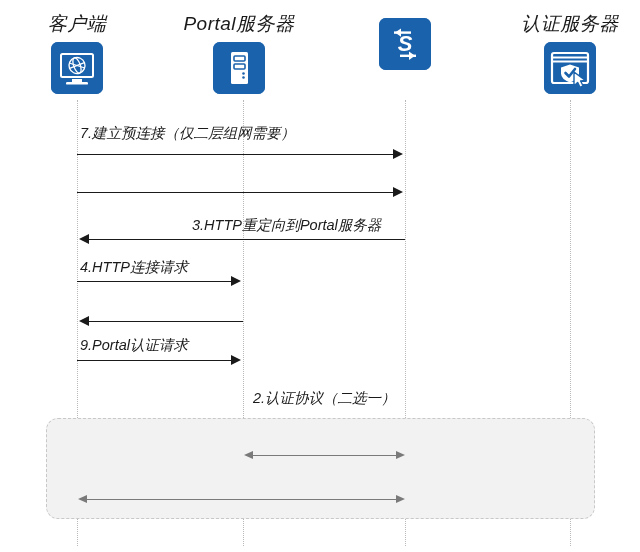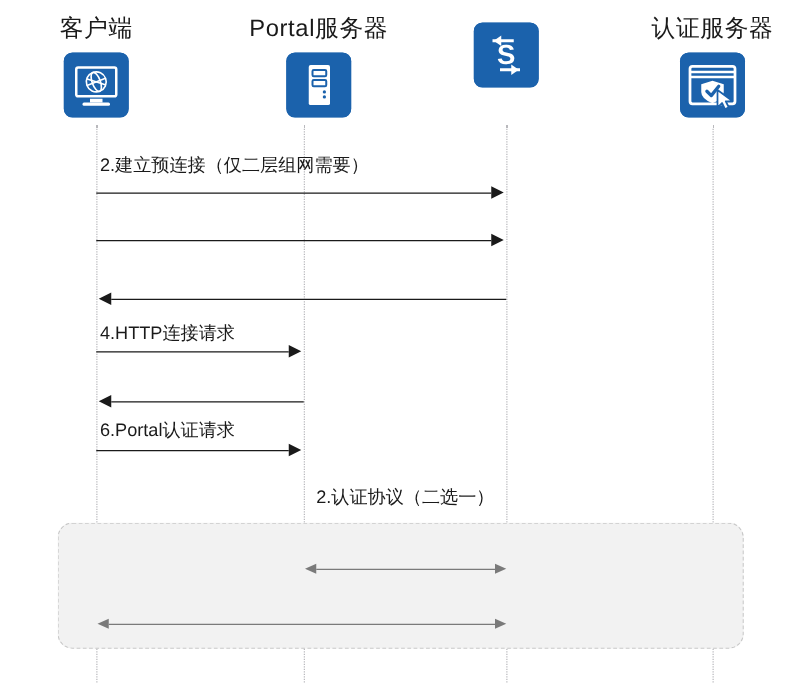--- a/index.html
+++ b/index.html
@@ -12,20 +12,21 @@
     height: 552px;
     position: relative;
     font-family: "Liberation Sans", "DejaVu Sans", sans-serif;
     overflow: hidden;
   }
   #canvas {
     position: absolute;
     left: 0; top: 0;
     width: 640px;
     height: 548px;
+    font-style: italic;
   }
 
   
   .actor {
     position: absolute;
     width: 150px;
     text-align: center;
   }
   .actor-label {
     font-size: 19px;
@@ -119,21 +120,21 @@
         <g fill="none" stroke="#ffffff" stroke-width="1.3">
           <ellipse cx="26" cy="23.5" rx="8" ry="8" transform="rotate(-20 26 23.5)"></ellipse>
           <ellipse cx="26" cy="23.5" rx="3.3" ry="8" transform="rotate(-20 26 23.5)"></ellipse>
           <line x1="18.2" y1="21" x2="33.8" y2="26"></line>
           <line x1="18.6" y1="26.4" x2="33.4" y2="20.6"></line>
         </g>
       </svg>
     </div>
   </div>
 
-  <div class="actor" style="left:180px; top:12px;">
+  <div class="actor" style="left:164px; top:12px;">
     <div class="actor-label">Portal服务器</div>
     <div class="actor-icon">
       <svg width="52" height="52" viewBox="0 0 52 52">
         <rect x="0" y="0" width="52" height="52" rx="7" fill="#1b62ac"></rect>
         <rect x="18" y="10" width="17" height="32" rx="1.5" fill="#ffffff"></rect>
         <rect x="21" y="14" width="11" height="5" rx="1" fill="none" stroke="#1b62ac" stroke-width="1.6"></rect>
         <rect x="21" y="22" width="11" height="5" rx="1" fill="none" stroke="#1b62ac" stroke-width="1.6"></rect>
         <circle cx="30.5" cy="31.5" r="1.3" fill="#1b62ac"></circle>
         <circle cx="30.5" cy="35.5" r="1.3" fill="#1b62ac"></circle>
       </svg>
@@ -168,38 +169,39 @@
         <polygon points="30,30 30,44 33.6,40.4 36,45.4 39,43.8 36.6,39 41.4,38.4" fill="#ffffff" stroke="#1b62ac" stroke-width="1.4" stroke-linejoin="round"></polygon>
       </svg>
     </div>
   </div>
 
   <div class="lifeline" style="left:77px;"></div>
   <div class="lifeline" style="left:243px;"></div>
   <div class="lifeline" style="left:405px;"></div>
   <div class="lifeline" style="left:570px;"></div>
 
-  <div class="msg-label" style="left:80px; top:124px;">2.建立预连接（仅二层组网需要）</div>
+  <div class="msg-label" style="left:80px; top:124px;">7.建立预连接（仅二层组网需要）</div>
   <div class="msg-line" style="left:77px; top:154px; width:316px;"></div>
   <div class="arrowhead arrow-right" style="left:393px; top:149px;"></div>
 
   <div class="msg-line" style="left:77px; top:192px; width:316px;"></div>
   <div class="arrowhead arrow-right" style="left:393px; top:187px;"></div>
 
+  <div class="msg-label" style="left:192px; top:216px;">3.HTTP重定向到Portal服务器</div>
   <div class="msg-line" style="left:89px; top:239px; width:316px;"></div>
   <div class="arrowhead arrow-left" style="left:79px; top:234px;"></div>
 
   <div class="msg-label" style="left:80px; top:258px;">4.HTTP连接请求</div>
   <div class="msg-line" style="left:77px; top:281px; width:154px;"></div>
   <div class="arrowhead arrow-right" style="left:231px; top:276px;"></div>
 
   <div class="msg-line" style="left:89px; top:321px; width:154px;"></div>
   <div class="arrowhead arrow-left" style="left:79px; top:316px;"></div>
 
-  <div class="msg-label" style="left:80px; top:336px;">6.Portal认证请求</div>
+  <div class="msg-label" style="left:80px; top:336px;">9.Portal认证请求</div>
   <div class="msg-line" style="left:77px; top:360px; width:154px;"></div>
   <div class="arrowhead arrow-right" style="left:231px; top:355px;"></div>
 
   <div class="msg-label" style="left:253px; top:389px;">2.认证协议（二选一）</div>
 
   <div class="altbox" style="left:46px; top:418px; width:549px; height:101px;"></div>
 
   <div class="alt-line" style="left:253px; top:455px; width:143px;"></div>
   <div class="alt-arrowhead alt-arrow-left" style="left:244px; top:450.5px;"></div>
   <div class="alt-arrowhead alt-arrow-right" style="left:396px; top:450.5px;"></div>

